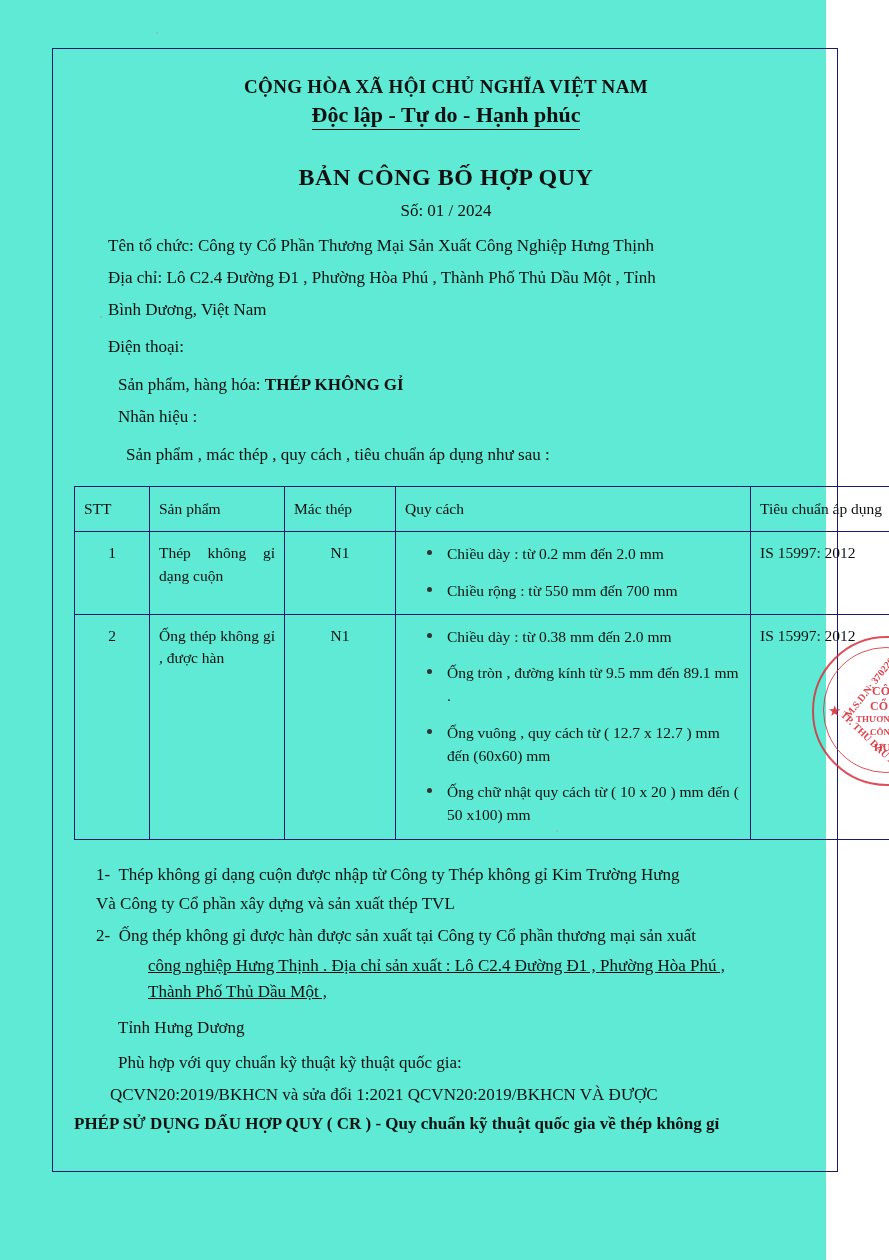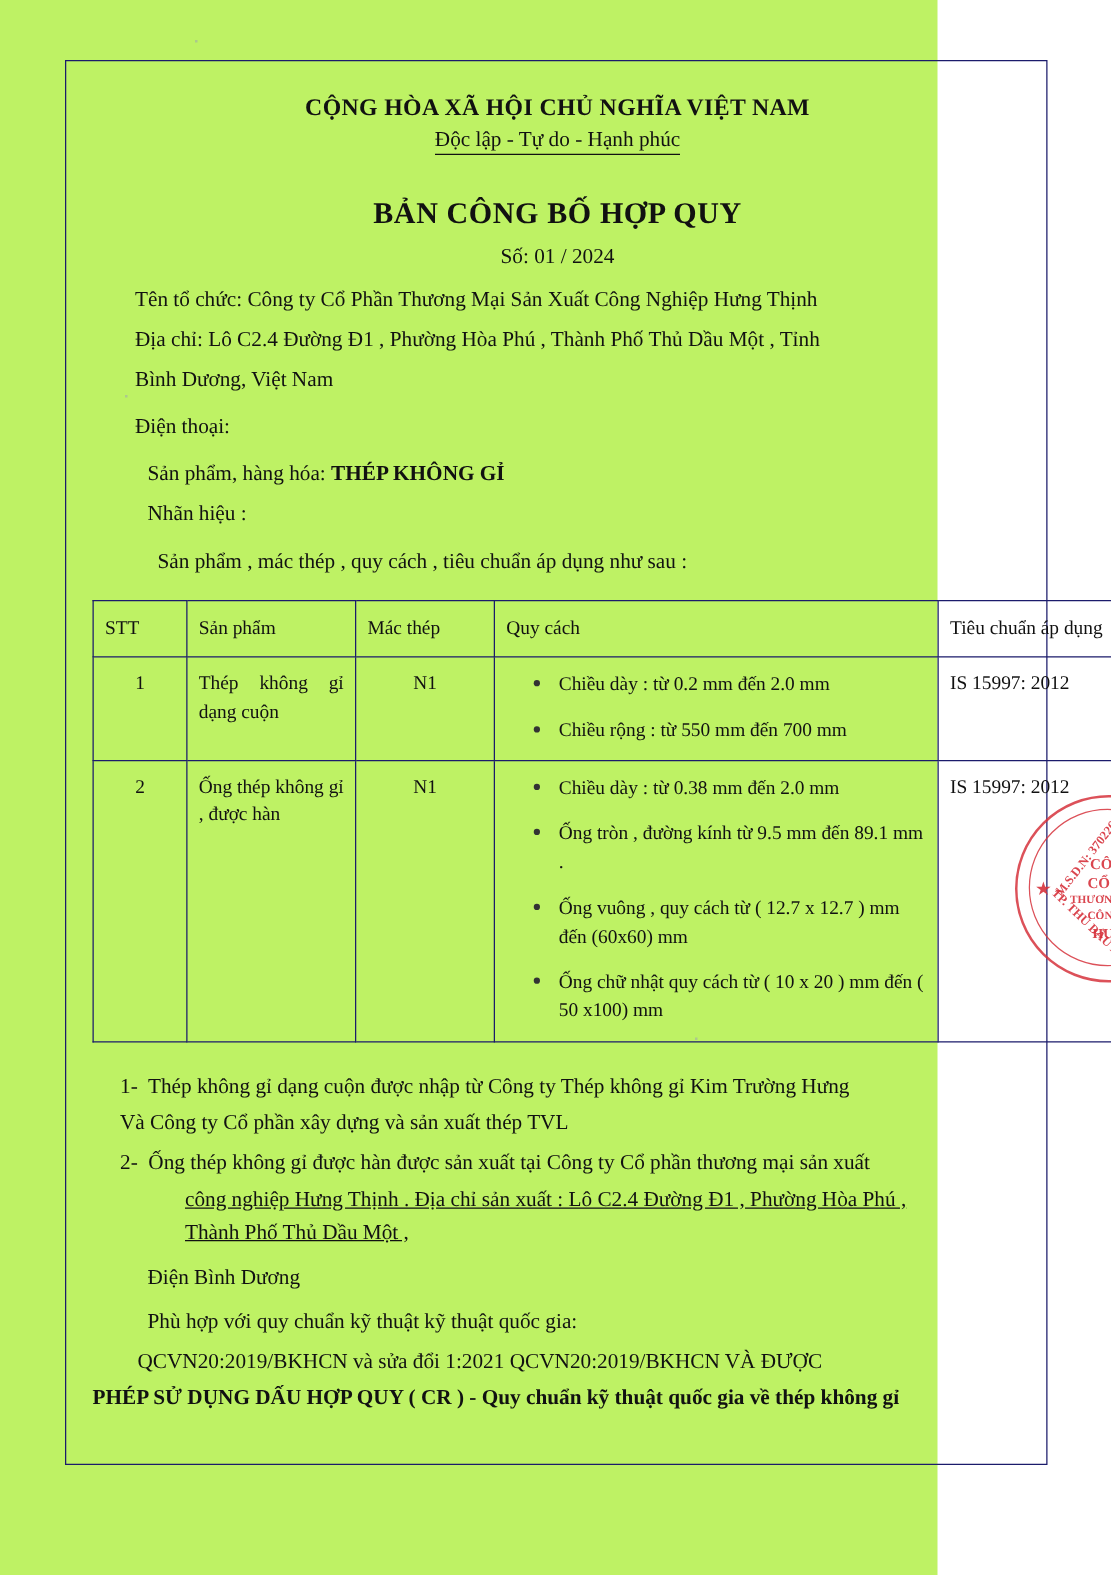--- a/index.html
+++ b/index.html
@@ -11,23 +11,23 @@
     width: 889px;
     height: 1260px;
     font-family: "Liberation Serif", serif;
     color: #111111;
     position: relative;
     overflow: hidden;
   }
   .page {
     position: absolute;
     left: 0; top: 0;
-    width: 750px;
+    width: 826px;
     height: 1260px;
-    background: #bef264;
+    background: #5eead4;
   }
   .doc-border {
     position: absolute;
     left: 52px;
     top: 48px;
     width: 786px;
     height: 1124px;
     border: 1.5px solid #1b1b6b;
     box-sizing: border-box;
   }
@@ -40,22 +40,22 @@
   }
   .center { text-align: center; }
 
   .nation-title {
     font-size: 19px;
     font-weight: bold;
     letter-spacing: 0.3px;
     margin-top: 14px;
   }
   .nation-sub {
-    font-size: 17px;
-    font-weight: normal;
+    font-size: 22px;
+    font-weight: bold;
     margin-top: 4px;
     display: inline-block;
     border-bottom: 1.4px solid #111;
     padding-bottom: 1px;
   }
   .doc-title {
     font-size: 24px;
     font-weight: bold;
     letter-spacing: 0.5px;
     margin-top: 34px;
@@ -266,21 +266,21 @@
 
     <div class="notes">
       <div class="note-item"><span>1-</span>&nbsp; <span>Thép không gỉ dạng cuộn được nhập từ Công ty Thép không gỉ Kim Trường Hưng</span></div>
       <div class="note-cont" style="padding-left:22px;">Và Công ty Cổ phần xây dựng và sản xuất thép TVL</div>
 
       <div class="note-item" style="margin-top:6px;"><span>2-</span>&nbsp; <span>Ống thép không gỉ được hàn được sản xuất tại Công ty Cổ phần thương mại sản xuất</span></div>
       <div class="note-cont deep">công nghiệp Hưng Thịnh . Địa chỉ sản xuất : Lô C2.4 Đường Đ1 , Phường Hòa Phú ,</div>
       <div class="note-cont deep">Thành Phố Thủ Dầu Một ,</div>
     </div>
 
-    <div class="conform">Điện Bình Dương</div>
+    <div class="conform">Tỉnh Hưng Dương</div>
     <div class="conform">Phù hợp với quy chuẩn kỹ thuật kỹ thuật quốc gia:</div>
     <div class="conform-body">QCVN20:2019/BKHCN và sửa đổi 1:2021  QCVN20:2019/BKHCN VÀ ĐƯỢC</div>
     <div class="conform-body line2" style="padding-left:0;margin-top:2px;font-weight:bold;">PHÉP SỬ DỤNG DẤU HỢP QUY ( CR ) -  Quy chuẩn kỹ thuật quốc gia về thép không gỉ</div>
 
   </div>
 
   <div class="seal">
     <div class="ring-outer"></div>
     <div class="ring-inner"></div>
     <div class="seal-star">★</div>

